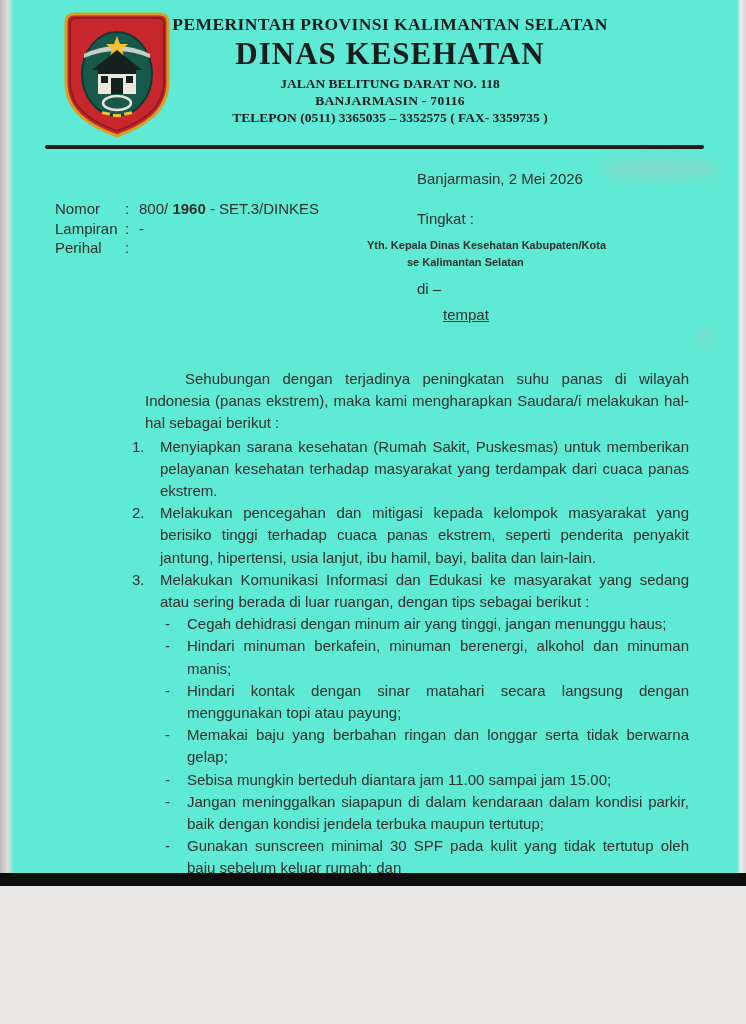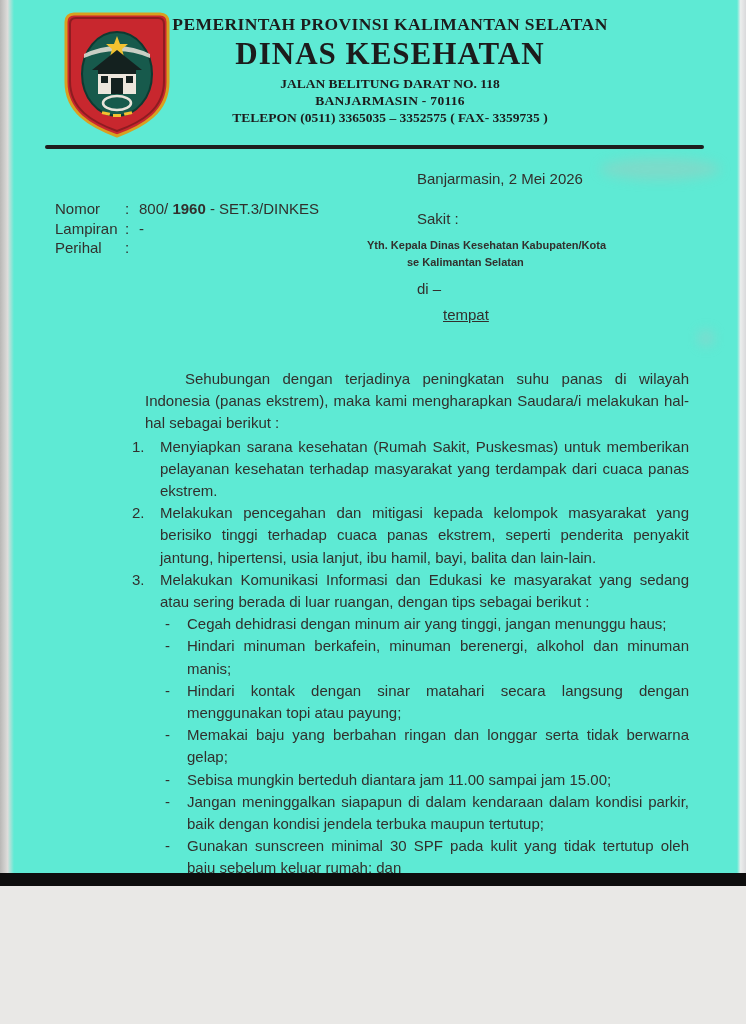--- a/index.html
+++ b/index.html
@@ -102,21 +102,21 @@
       <span>Lampiran</span>
       <span>:</span>
       <span>-</span>
     </div>
     <div class="meta-row">
       <span>Perihal</span>
       <span>:</span>
     </div>
   </div>
 
-  <div class="kepada">Sakit :</div>
+  <div class="kepada">Tingkat :</div>
   <div class="recipient">
     <div>Yth. Kepala Dinas Kesehatan Kabupaten/Kota</div>
     <div class="line2">se Kalimantan Selatan</div>
   </div>
   <div class="di-line">di –</div>
   <div class="tempat-line">tempat</div>
 
   <div class="body-text">
     <p class="opening">Sehubungan dengan terjadinya peningkatan suhu panas di wilayah Indonesia (panas ekstrem), maka kami mengharapkan Saudara/i melakukan hal-hal sebagai berikut :</p>
 

